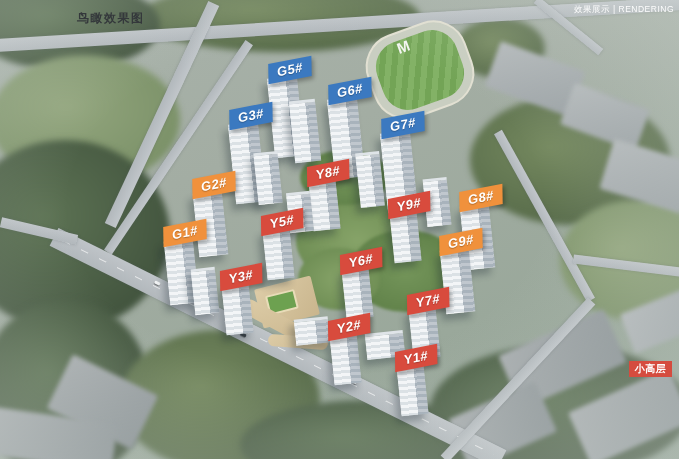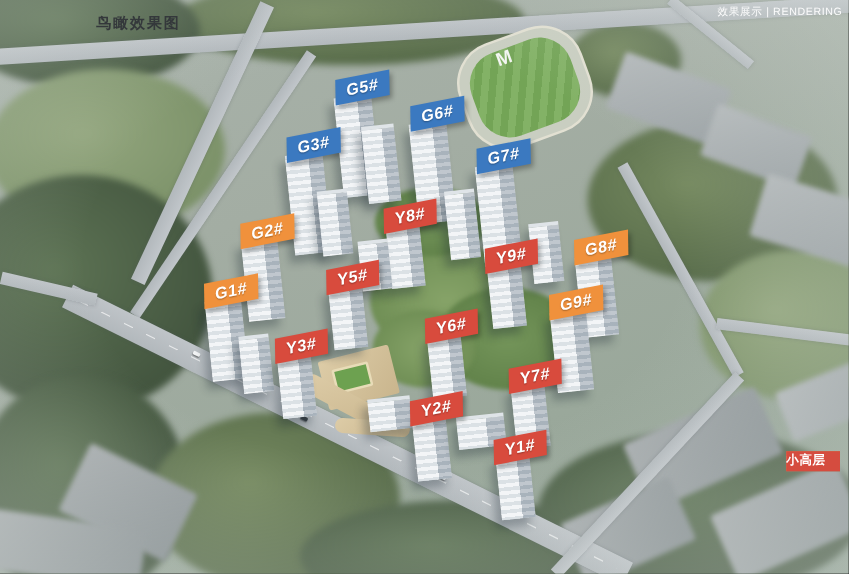--- a/index.html
+++ b/index.html
@@ -55,21 +55,21 @@
     color:#fff;font-weight:bold;font-size:13px;letter-spacing:.5px;
     padding:2px 9px 3px;white-space:nowrap;
     box-shadow:2px 3px 4px rgba(0,0,0,.3);
     text-shadow:0 1px 1px rgba(0,0,0,.25);
   }
 
   
   #caption-left{left:33px;top:10px;font-size:12px;font-weight:600;color:#34383b;letter-spacing:1.5px;margin-left:44px;}
   #caption-right{right:5px;top:4px;font-size:8.5px;color:rgba(255,255,255,.95);letter-spacing:.5px;}
   #legend{right:7px;top:361px;width:43px;box-shadow:0 1px 3px rgba(0,0,0,.35);}
-  .legend-row{position:relative;width:100%;height:16px;line-height:16px;text-align:left;
+  .legend-row{position:relative;width:100%;height:16px;line-height:16px;text-align:center;
     color:#fff;font-size:10px;font-weight:bold;letter-spacing:.5px;}
 
   
   #haze{inset:0;pointer-events:none;
     background:radial-gradient(ellipse at 45% 45%,rgba(255,255,255,0) 45%,rgba(215,222,218,.30) 85%,rgba(210,218,214,.42) 100%);}
 </style>
 </head>
 <body>
 
 <div id="frame">

